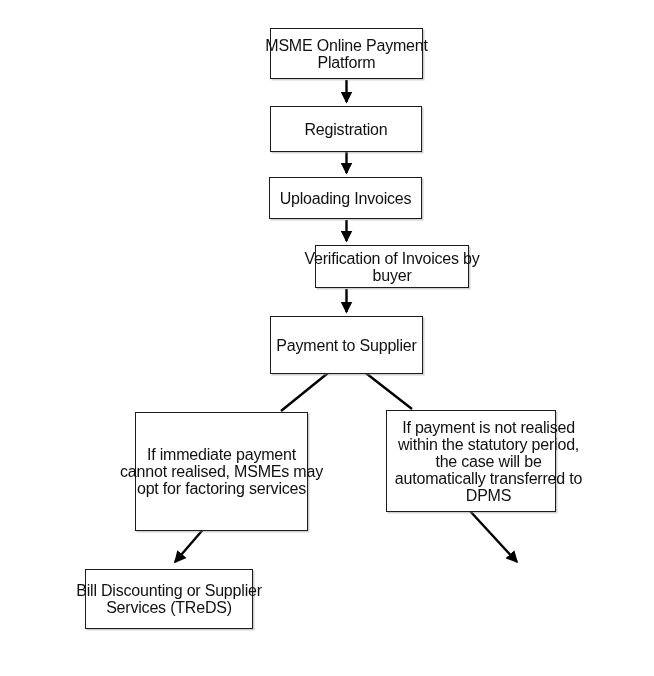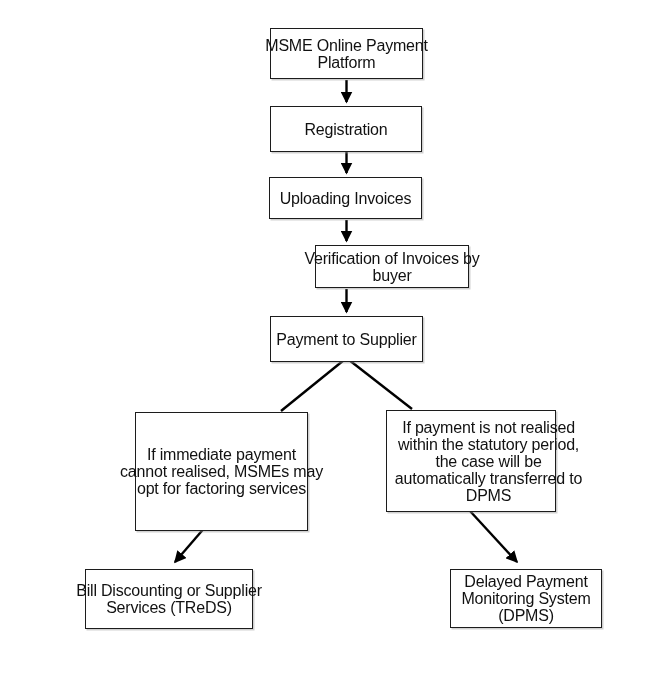--- a/index.html
+++ b/index.html
@@ -79,21 +79,21 @@
 
   <div class="node" style="left:269px; top:177px; width:153px; height:42px;">
     <span class="label">Uploading Invoices</span>
   </div>
 
   <div class="node" style="left:269px; top:245px; width:154px; height:43px;margin-left:46px;">
     <span class="label">Verification of Invoices by
 buyer</span>
   </div>
 
-  <div class="node" style="left:270px; top:316px; width:153px; height:46px;">
+  <div class="node" style="left:270px; top:316px; width:153px; height:58px;">
     <span class="label">Payment to Supplier</span>
   </div>
 
   <div class="node" style="left:135px; top:412px; width:173px; height:119px;">
     <span class="label">If immediate payment
 cannot realised, MSMEs may
 opt for factoring services</span>
   </div>
 
   <div class="node" style="left:386px; top:410px; width:170px; height:102px;padding-left:35px;">
@@ -102,19 +102,14 @@
 the case will be
 automatically transferred to
 DPMS</span>
   </div>
 
   <div class="node" style="left:85px; top:569px; width:168px; height:60px;">
     <span class="label">Bill Discounting or Supplier
 Services (TReDS)</span>
   </div>
 
-  <div class="node" style="left:450px; top:569px; width:152px; height:59px;">
-    <span class="label">Delayed Payment
-Monitoring System
-(DPMS)</span>
-  </div>
 
 </div>
 
 </body></html>

